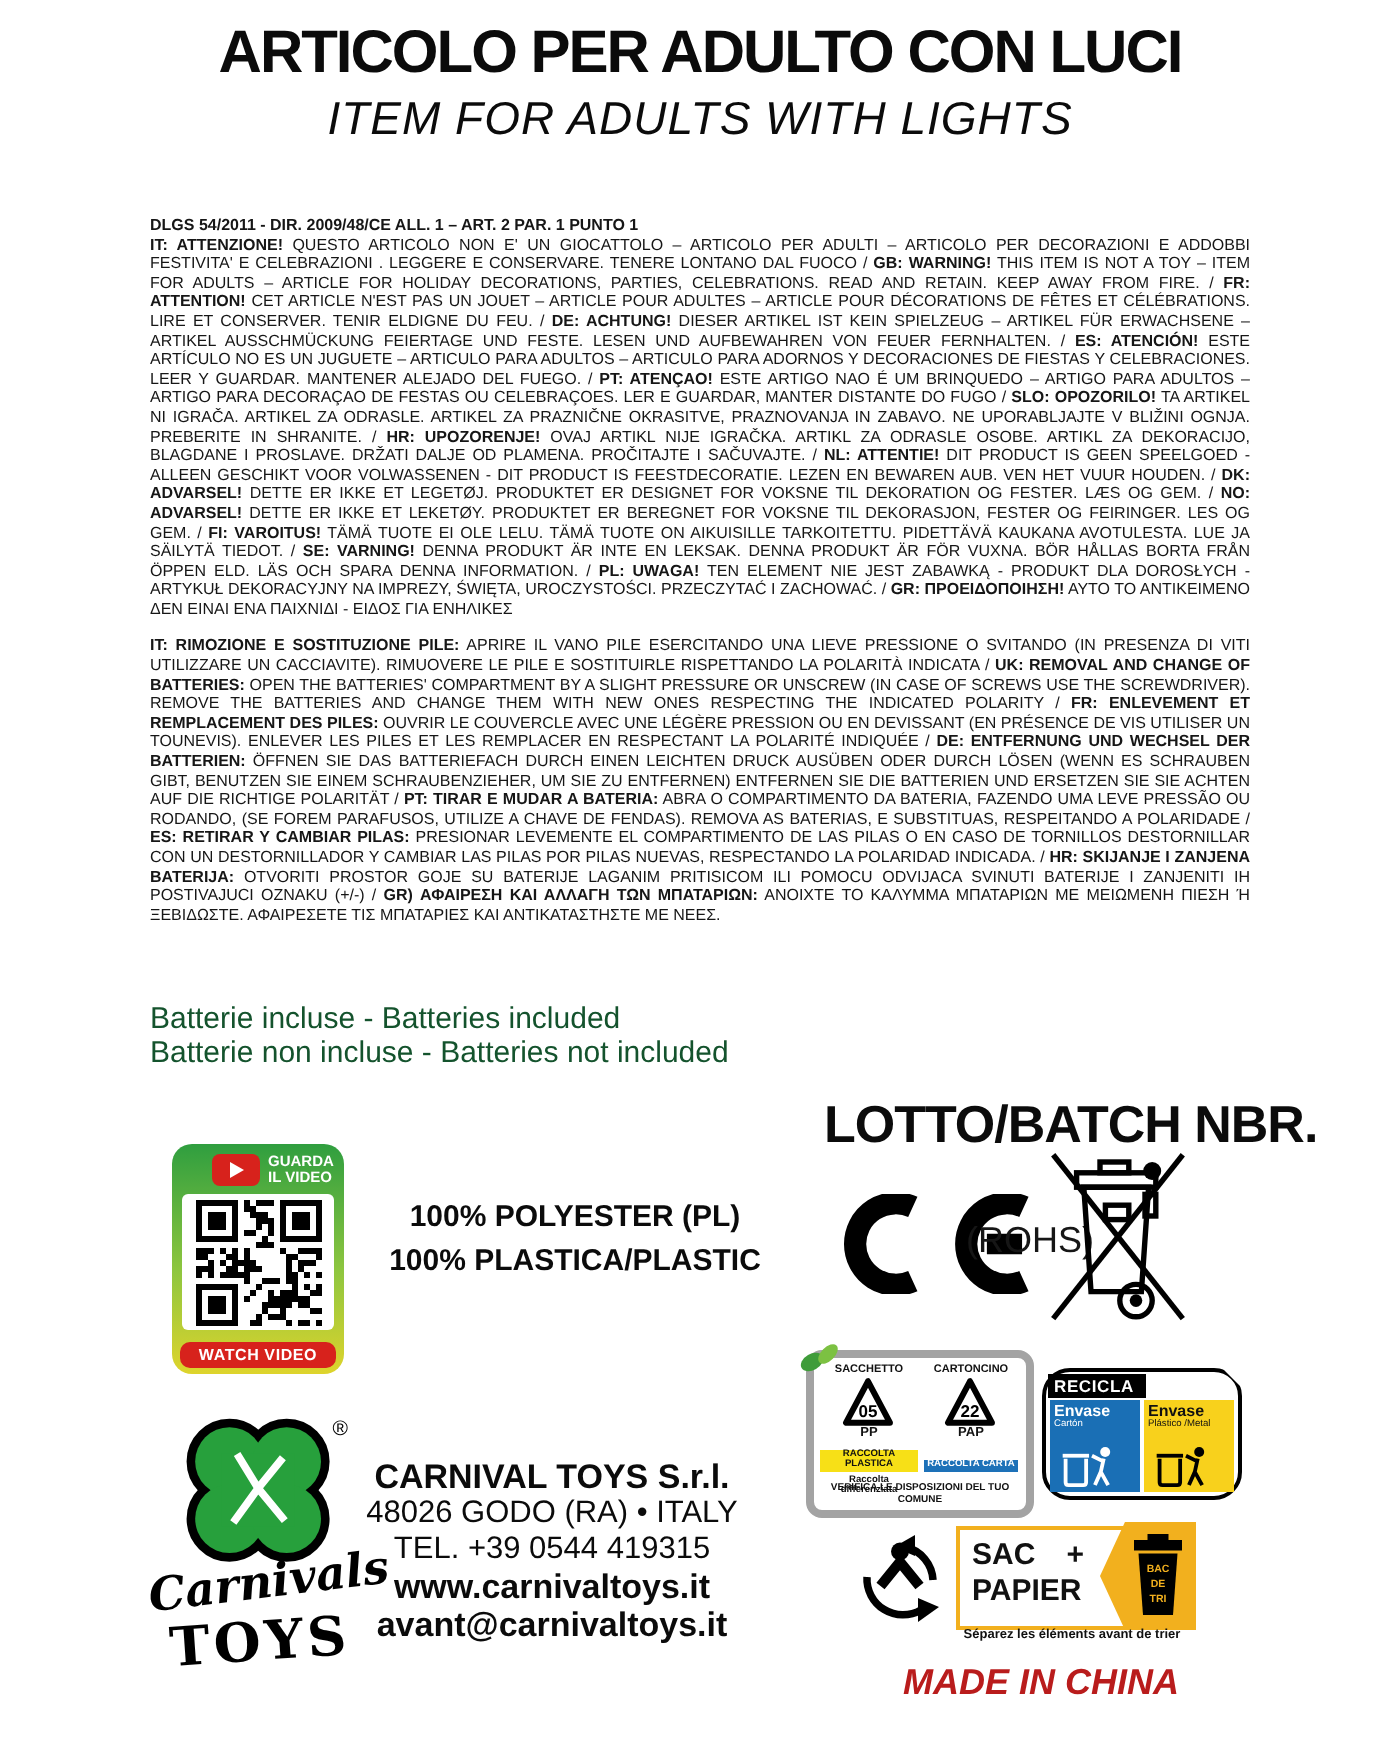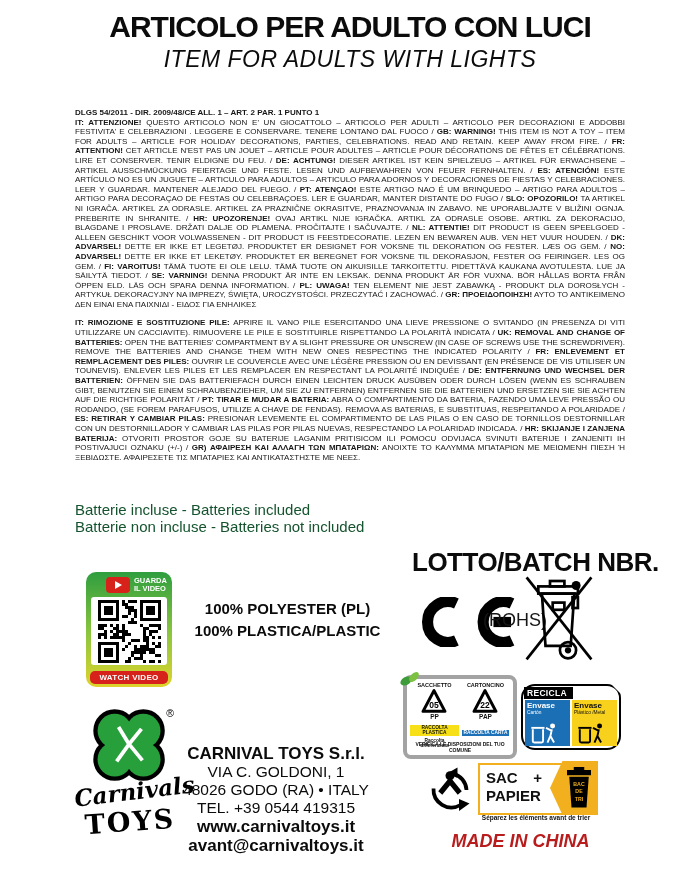--- a/index.html
+++ b/index.html
@@ -95,21 +95,21 @@
   
   .madein{left:438px;top:831px;width:165px;text-align:center;font-size:18px;font-weight:bold;font-style:italic;color:#b91c1c;}
 
   
   .clover{left:82px;top:706px;width:96px;height:82px;}
   .logoscript{left:74px;top:778px;width:112px;text-align:center;font-family:"DejaVu Serif",serif;
               font-style:italic;font-weight:bold;font-size:23px;transform:rotate(-7deg);color:#000;}
   .logotoys{left:80px;top:806px;width:100px;text-align:center;font-family:"DejaVu Serif",serif;
             font-weight:bold;font-size:27px;letter-spacing:2px;transform:rotate(-4deg);color:#000;}
   .company{left:178px;top:729px;width:196px;text-align:center;color:#0b0b0b;}
-  .company .nm{font-size:17px;font-weight:bold;line-height:19px;margin-top:15px;}
+  .company .nm{font-size:17px;font-weight:bold;line-height:19px;}
   .company .ad{font-size:15.5px;line-height:18px;}
   .company .bd{font-size:17px;font-weight:bold;line-height:19px;}
 </style>
 </head>
 <body>
 
 <div id="page">
 
   <div class="abs title">ARTICOLO PER ADULTO CON LUCI</div>
   <div class="abs subtitle">ITEM FOR ADULTS WITH LIGHTS</div>
@@ -493,20 +493,19 @@
       <rect x="30" y="22" width="38" height="38"></rect>
     </g>
     <path d="M49 40 L38 22 M49 40 L62 24 M49 40 L36 58 M49 40 L63 57" stroke="#fff" stroke-width="4" fill="none"></path>
     <text x="88" y="12" font-size="11" font-family="Liberation Sans, sans-serif">®</text>
   </svg>
   <div class="abs logoscript">Carnivals</div>
   <div class="abs logotoys">TOYS</div>
 
   <div class="abs company">
     <div class="nm">CARNIVAL TOYS S.r.l.</div>
-    <div class="ad">VIA C. GOLDONI, 1</div>
     <div class="ad">48026 GODO (RA) • ITALY</div>
     <div class="ad">TEL. +39 0544 419315</div>
     <div class="bd">www.carnivaltoys.it</div>
     <div class="bd">avant@carnivaltoys.it</div>
   </div>
 
 </div>
 
 </body></html>

